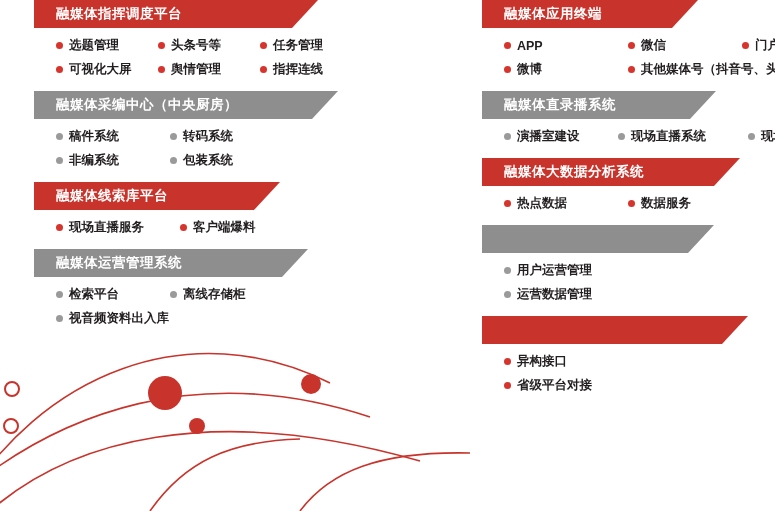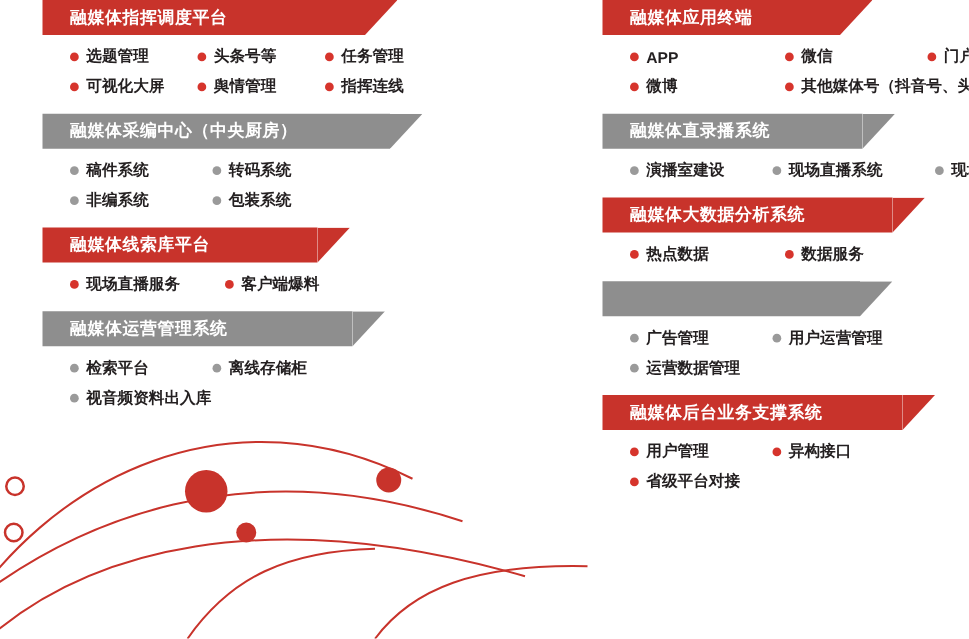--- a/index.html
+++ b/index.html
@@ -320,49 +320,40 @@
         </div>
       </div>
     </div>
 
     <div class="group">
       <div class="banner gray w8">
         <span class="bg"></span>
       </div>
       <div class="items">
         <div class="row">
-          <span class="item c96">
-              <span class="dot gray"></span>
-              <span>广告管理</span>
-            </span>
           <span class="item">
               <span class="dot gray"></span>
               <span>用户运营管理</span>
             </span>
         </div>
         <div class="row">
           <span class="item">
               <span class="dot gray"></span>
               <span>运营数据管理</span>
             </span>
         </div>
       </div>
     </div>
 
     <div class="group">
       <div class="banner red w9">
         <span class="bg"></span>
-        <span class="txt">融媒体后台业务支撑系统</span>
-      </div>
-      <div class="items">
-        <div class="row">
-          <span class="item c96">
-              <span class="dot red"></span>
-              <span>用户管理</span>
-            </span>
+      </div>
+      <div class="items">
+        <div class="row">
           <span class="item">
               <span class="dot red"></span>
               <span>异构接口</span>
             </span>
         </div>
         <div class="row">
           <span class="item">
               <span class="dot red"></span>
               <span>省级平台对接</span>
             </span>

